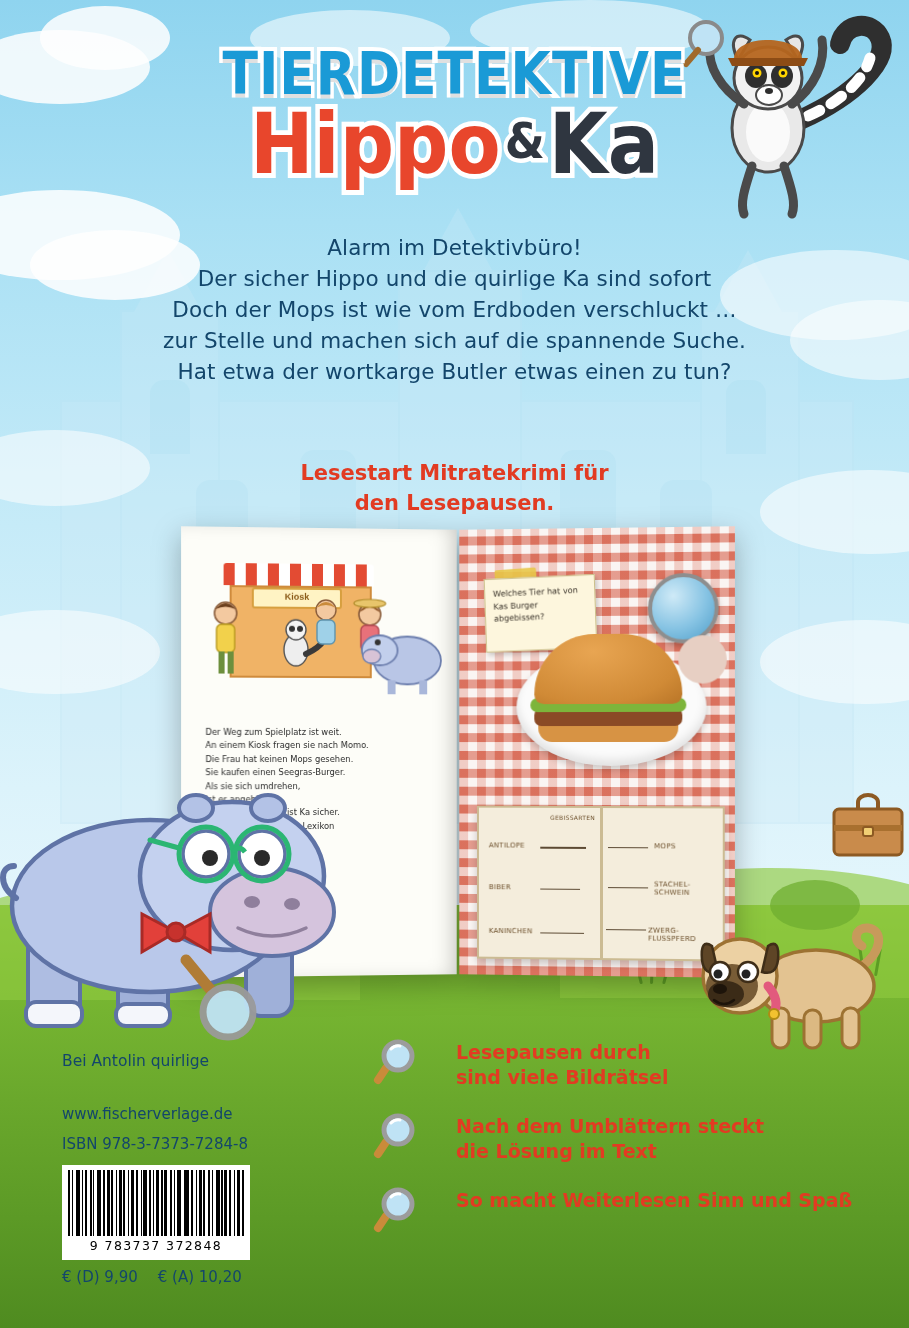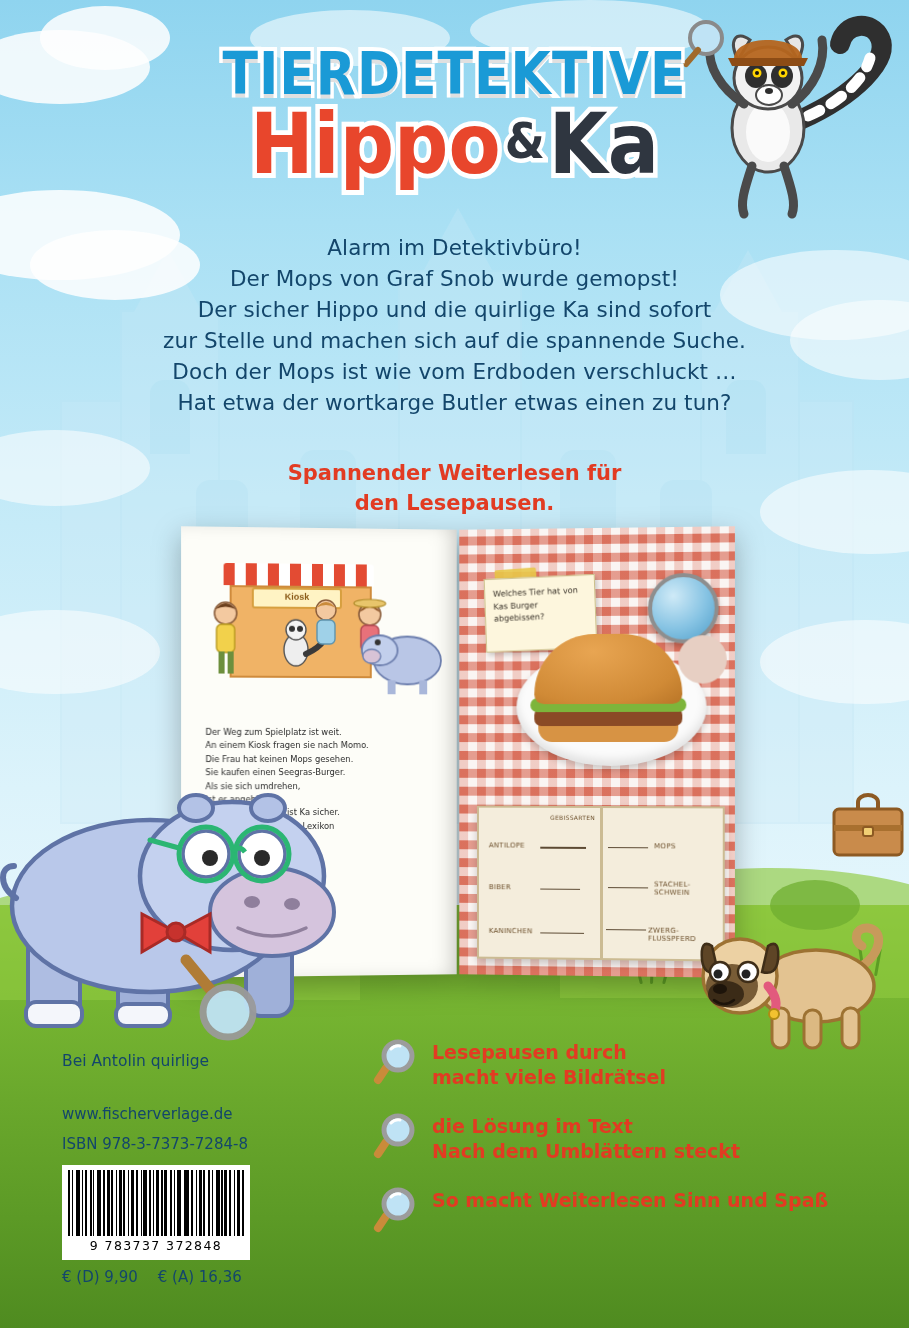--- a/index.html
+++ b/index.html
@@ -308,21 +308,21 @@
     font-family: "DejaVu Sans", sans-serif;
     font-size: 15px; color: #13466b;
   }
   .price span { margin-right: 20px; }
 
   
   .features { position: absolute; left: 370px; top: 1036px; width: 520px; }
   .feature { position: relative; min-height: 62px; margin-bottom: 12px; }
   .feature .mag { position: absolute; left: 0; top: 2px; width: 48px; height: 48px; }
   .feature .ftext {
-    margin-left: 62px;
+    margin-left: 86px;
     font-family: "DejaVu Sans", sans-serif;
     font-weight: bold;
     font-size: 19px;
     line-height: 25px;
     color: #e23b22;
     padding-top: 4px;
   }
   .feature .ftext div { white-space: nowrap; }
 </style>
 </head>
@@ -397,29 +397,28 @@
 
   <div class="logo-wrap">
     <div class="logo-line1">TIERDETEKTIVE</div>
     <div>
       <span class="logo-line2">Hippo</span><span class="logo-line2 logo-amp">&amp;</span><span class="logo-line2 logo-ka">Ka</span>
     </div>
   </div>
 
   <div class="blurb">
     <div>Alarm im Detektivbüro!</div>
-    <div>Der Mops von Graf Snob wurde gemopst!</div>
     <div>Der sicher Hippo und die quirlige Ka sind sofort</div>
+    <div>Doch der Mops ist wie vom Erdboden verschluckt …</div>
     <div>zur Stelle und machen sich auf die spannende Suche.</div>
-    <div>Doch der Mops ist wie vom Erdboden verschluckt …</div>
     <div>Hat etwa der wortkarge Butler etwas einen zu tun?</div>
   </div>
 
   <div class="tagline">
-    <div>Spannender Weiterlesen für</div>
+    <div>Lesestart Mitratekrimi für</div>
     <div>den Lesepausen.</div>
   </div>
 
   <div class="grass"></div>
   <div class="hill" style="left:-60px; top:880px; width:420px; height:120px;"></div>
   <div class="hill" style="left:560px; top:868px; width:420px; height:130px;"></div>
   <div class="bush" style="left:22px; top:896px; width:70px; height:44px;"></div>
   <div class="bush" style="left:770px; top:880px; width:90px; height:50px;"></div>
   <div class="grass-tuft" style="left:120px; top:952px; height:28px; transform:rotate(-12deg);"></div>
   <div class="grass-tuft" style="left:130px; top:944px; height:36px; transform:rotate(4deg);"></div>
@@ -680,46 +679,46 @@
         <i style="width:1px"></i>
         <i style="width:2px;background:#fff"></i>
       <i style="width:3px"></i>
         <i style="width:2px;background:#fff"></i>
         <i style="width:2px"></i>
     </div>
     <div class="barcode-num">9 783737 372848</div>
   </div>
 
   <div class="price">
-    <span>€ (D) 9,90</span><span>€ (A) 16,36</span>
+    <span>€ (D) 9,90</span><span>€ (A) 10,20</span>
   </div>
 
   <div class="features">
 
     <div class="feature">
       <svg class="mag" viewBox="0 0 48 48">
         <path d="M16 30 L8 42" stroke="#c98b3a" stroke-width="8" stroke-linecap="round"></path>
         <circle cx="28" cy="18" r="14" fill="#bfe3f5" stroke="#9c9c9c" stroke-width="5"></circle>
         <path d="M21 11 a10 10 0 0 1 9 -3" stroke="#ffffff" stroke-width="3" fill="none" stroke-linecap="round"></path>
       </svg>
       <div class="ftext">
         <div>Lesepausen durch</div>
-        <div>macht viele Bildrätsel</div>
+        <div>sind viele Bildrätsel</div>
       </div>
     </div>
 
     <div class="feature">
       <svg class="mag" viewBox="0 0 48 48">
         <path d="M16 30 L8 42" stroke="#c98b3a" stroke-width="8" stroke-linecap="round"></path>
         <circle cx="28" cy="18" r="14" fill="#bfe3f5" stroke="#9c9c9c" stroke-width="5"></circle>
         <path d="M21 11 a10 10 0 0 1 9 -3" stroke="#ffffff" stroke-width="3" fill="none" stroke-linecap="round"></path>
       </svg>
       <div class="ftext">
+        <div>Nach dem Umblättern steckt</div>
         <div>die Lösung im Text</div>
-        <div>Nach dem Umblättern steckt</div>
       </div>
     </div>
 
     <div class="feature">
       <svg class="mag" viewBox="0 0 48 48">
         <path d="M16 30 L8 42" stroke="#c98b3a" stroke-width="8" stroke-linecap="round"></path>
         <circle cx="28" cy="18" r="14" fill="#bfe3f5" stroke="#9c9c9c" stroke-width="5"></circle>
         <path d="M21 11 a10 10 0 0 1 9 -3" stroke="#ffffff" stroke-width="3" fill="none" stroke-linecap="round"></path>
       </svg>
       <div class="ftext">

